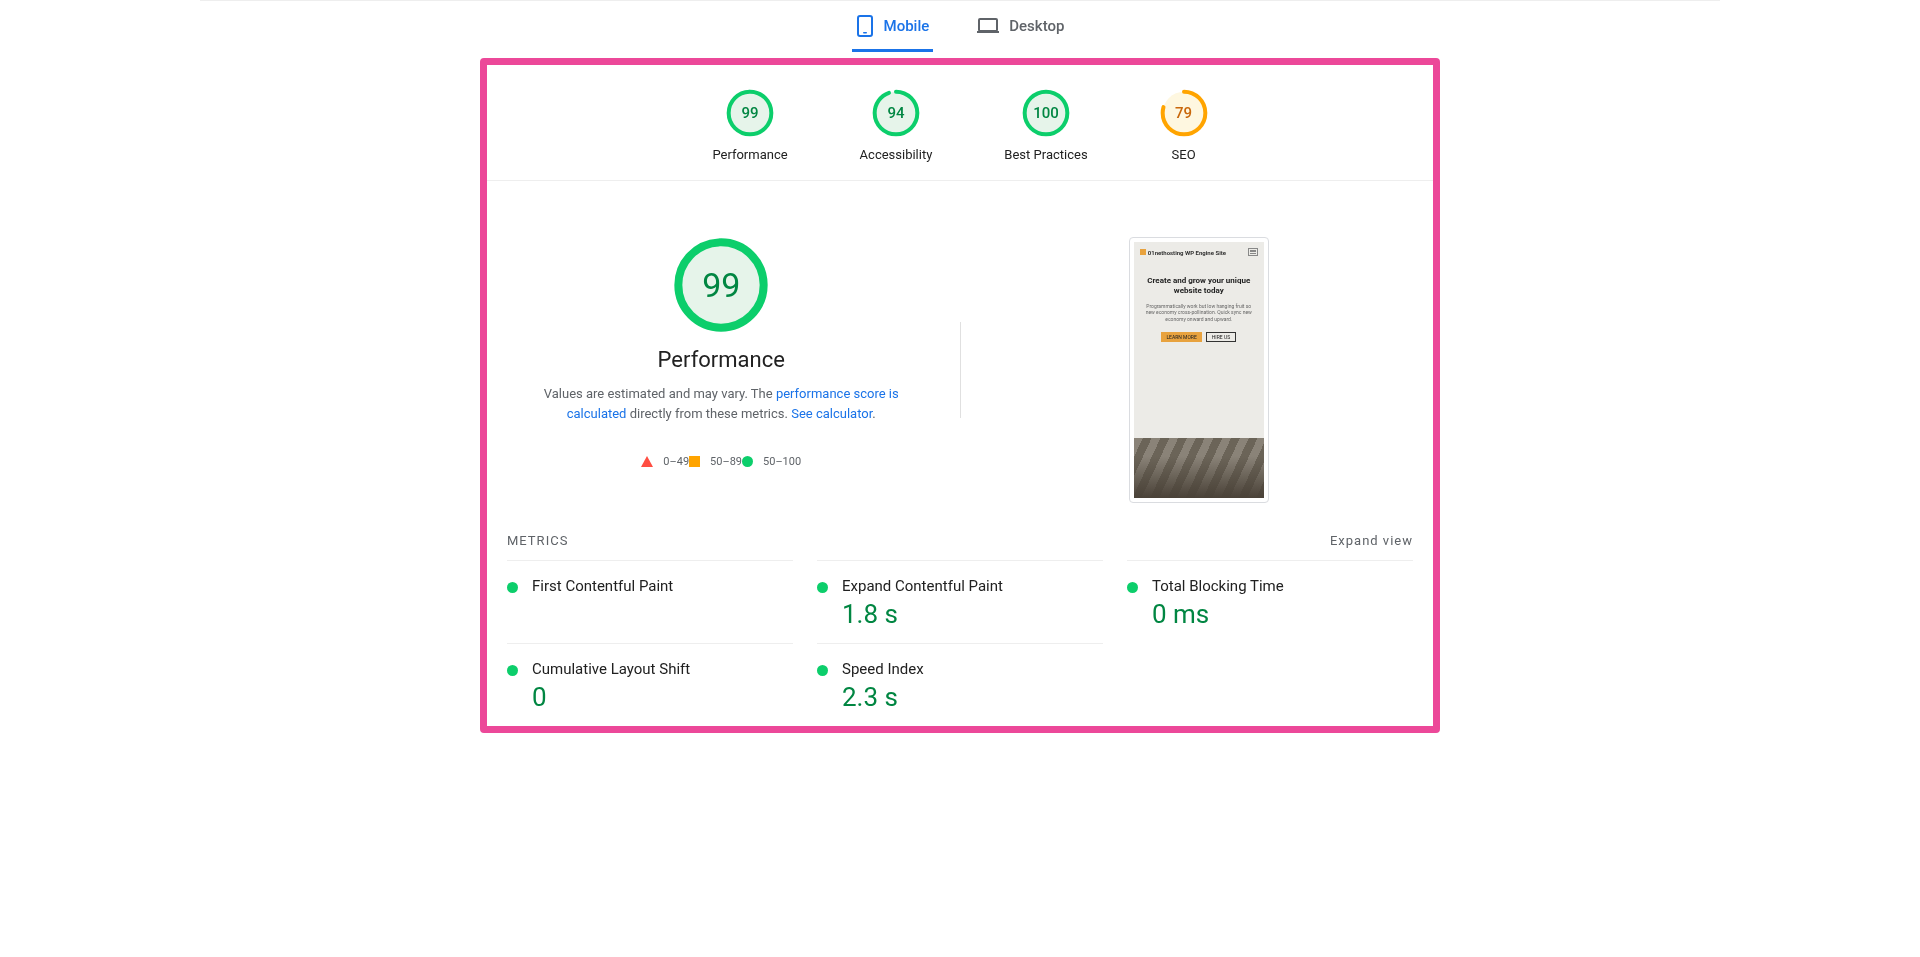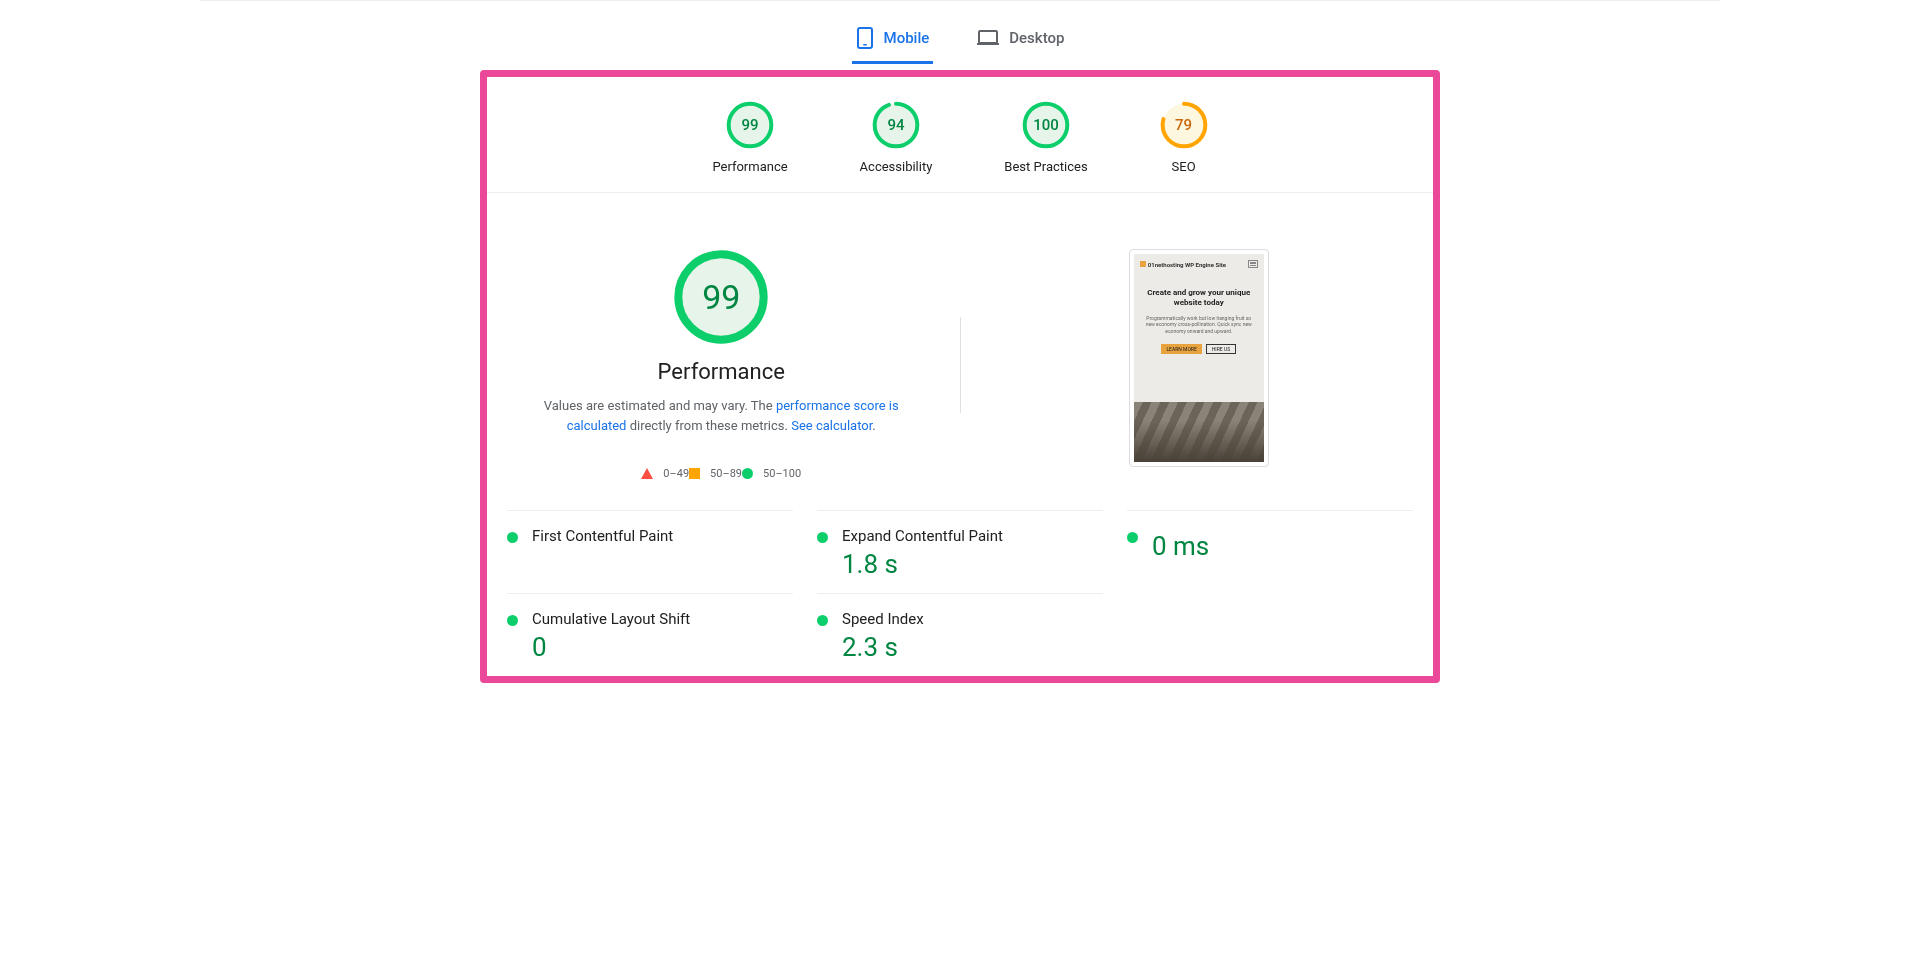--- a/index.html
+++ b/index.html
@@ -23,21 +23,20 @@
   .tab {
     display: flex;
     align-items: center;
     gap: 10px;
     padding: 14px 4px 12px;
     cursor: pointer;
     font-size: 15px;
     font-weight: 500;
     color: #5f6368;
     border-bottom: 3px solid transparent;
-    margin-top: 12px;
   }
   .tab.active {
     color: #1a73e8;
     border-bottom-color: #1a73e8;
   }
   .tab .icon { display: inline-flex; }
   .card {
     border: 7px solid #ec4899;
     border-radius: 4px;
     margin: 6px auto 40px;
@@ -102,21 +101,21 @@
     margin-top: 32px; font-size: 11px; color: #5f6368;
   }
   .legend-item { display:flex; align-items:center; gap:10px; }
   .tri { width:0; height:0; border-left:6px solid transparent; border-right:6px solid transparent; border-bottom:11px solid #ff4e42; }
   .sq { width:11px; height:11px; background:#ffa400; }
   .circ { width:11px; height:11px; border-radius:50%; background:#0cce6b; }
 
   .screenshot-frame {
     width: 140px; border:1px solid #dadce0; border-radius:4px; padding:4px; background:#fff;
   }
-  .mockup { background:#ecebe7; height: 208px; position:relative; overflow:hidden; }
+  .mockup { background:#ecebe7; height: 256px; position:relative; overflow:hidden; }
   .mockup-top { display:flex; align-items:center; justify-content:space-between; padding:6px 6px 0; }
   .mockup-logo { font-size:6px; font-weight:700; color:#333; display:flex; align-items:center; gap:2px; }
   .mockup-logo::before { content:""; width:6px; height:6px; background:#e8a23e; display:inline-block; }
   .mockup-burger { width:10px; height:8px; border:1px solid #888; display:flex; flex-direction:column; justify-content:space-around; padding:1px; }
   .mockup-burger span { height:1px; background:#888; display:block; }
   .mockup-hero { text-align:center; padding:20px 8px 8px; }
   .mockup-h1 { font-size:8px; font-weight:700; line-height:1.3; color:#222; }
   .mockup-p { font-size:5px; color:#666; margin-top:6px; line-height:1.3; }
   .mockup-btns { display:flex; justify-content:center; gap:4px; margin-top:10px; }
   .mockup-btn1 { font-size:5px; background:#e8a23e; padding:2px 5px; }
@@ -265,38 +264,43 @@
                 <div class="mockup-btn1">LEARN MORE</div>
                 <div class="mockup-btn2">HIRE US</div>
               </div>
             </div>
             <div class="mockup-mtn"></div>
           </div>
         </div>
       </div>
     </div>
 
+    <div class="metrics-header">
+      <div class="metrics-title">METRICS</div>
+      <div class="expand-view">Expand view</div>
+    </div>
 
     <div class="metrics-grid" id="metrics-grid">
         <div class="metric">
           <div class="metric-dot"></div>
           <div class="metric-body">
             <div class="metric-name">First Contentful Paint</div>
           </div>
         </div>
         <div class="metric">
           <div class="metric-dot"></div>
           <div class="metric-body">
             <div class="metric-name">Expand Contentful Paint</div>
             <div class="metric-value">1.8 s</div>
           </div>
         </div>
         <div class="metric">
           <div class="metric-dot"></div>
           <div class="metric-body">
+            <div class="metric-name">Total Blocking Time</div>
             <div class="metric-value">0 ms</div>
           </div>
         </div>
         <div class="metric">
           <div class="metric-dot"></div>
           <div class="metric-body">
             <div class="metric-name">Cumulative Layout Shift</div>
             <div class="metric-value">0</div>
           </div>
         </div>

